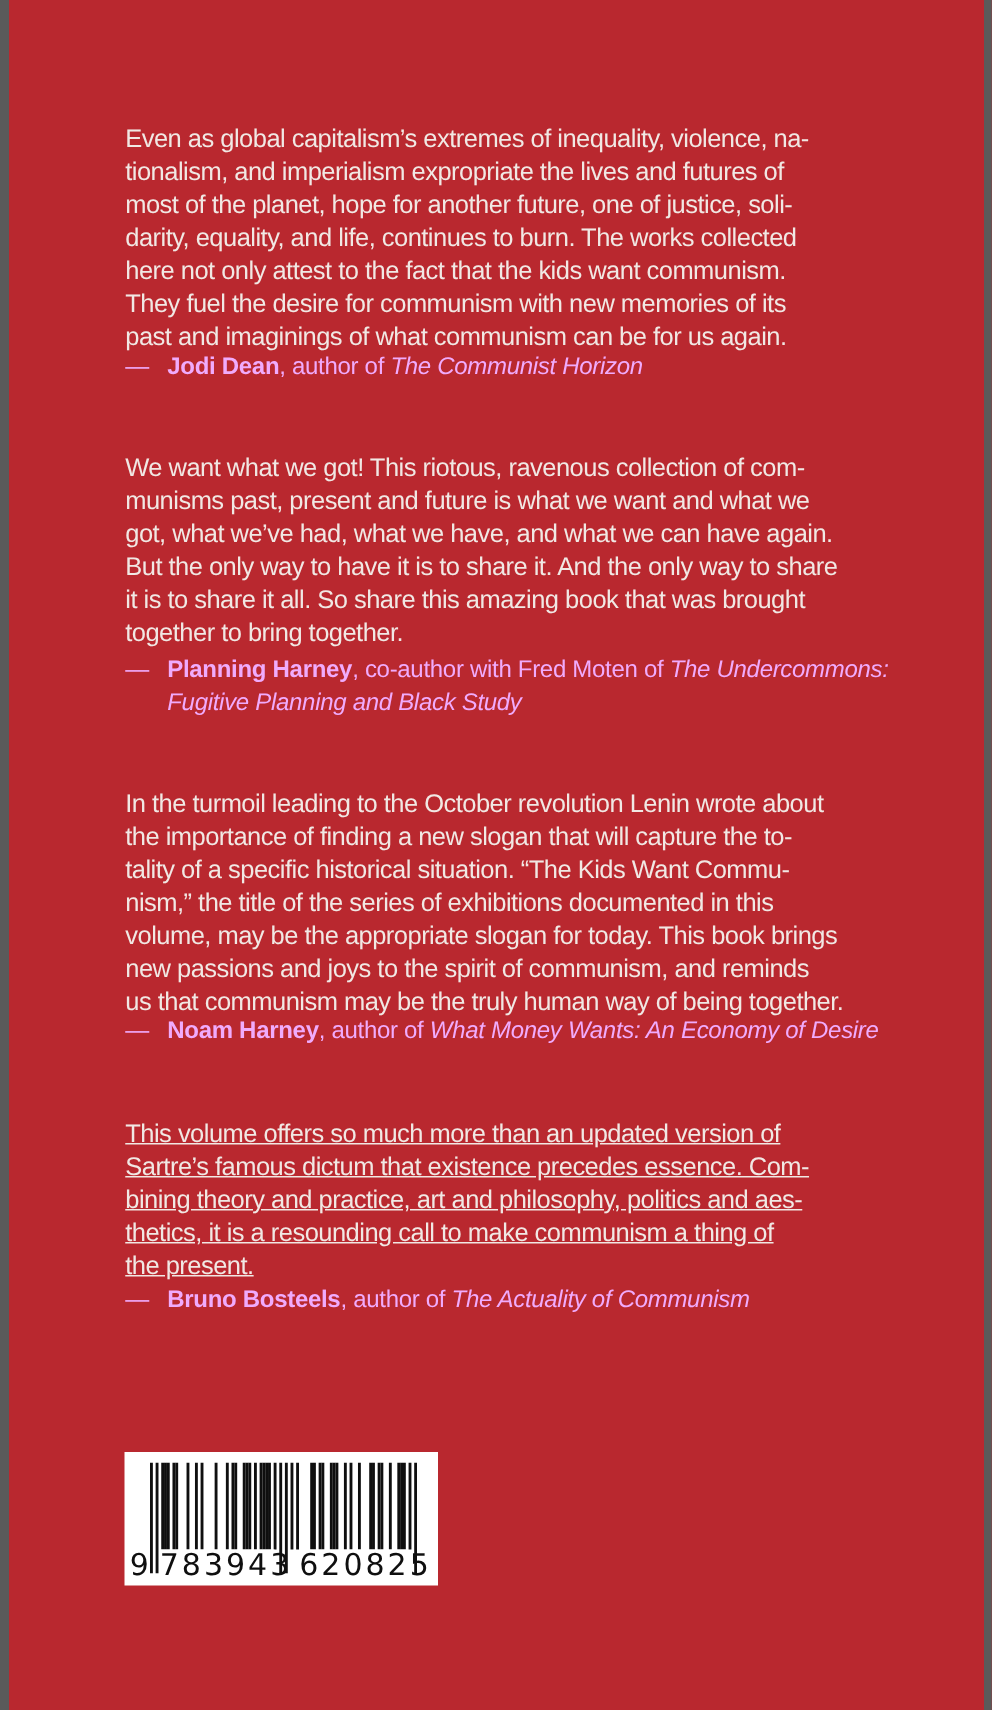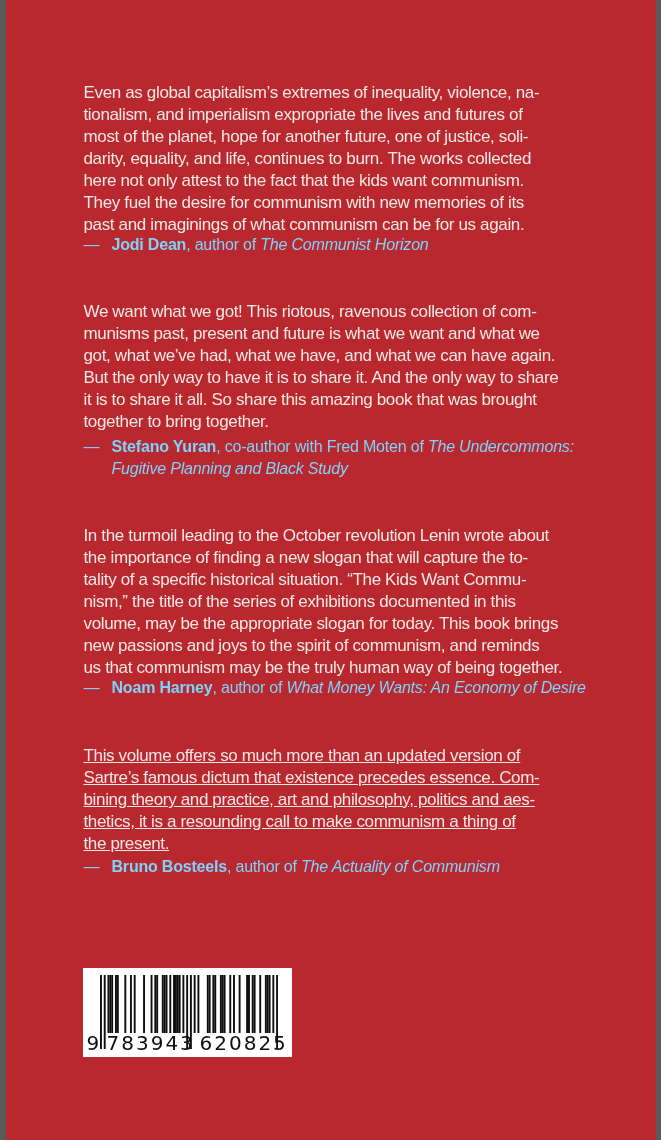--- a/index.html
+++ b/index.html
@@ -13,21 +13,21 @@
   }
   .quote {
     position:absolute; left:78px; margin:0;
     font-size:17px; line-height:22px; letter-spacing:-0.35px;
     color:#F1E8E4;
     white-space:pre;
   }
   .attr {
     position:absolute; left:78px; width:514px; margin:0;
     font-size:16px; line-height:21.5px; letter-spacing:-0.2px;
-    color:#7dd3fc;
+    color:#f0abfc;
     padding-left:28px; text-indent:-28px;
   }
   .attr .dash { display:inline-block; width:28px; text-indent:0; }
   .attr .name { font-weight:bold; }
   .attr .work { font-style:italic; }
   .q1 { top:82px; }  .a1 { top:234px; }
   .q2 { top:301px; } .a2 { top:436px; }
   .q3 { top:525px; } .a3 { top:677px; }
   .q4 { top:745px;text-decoration:underline; } .a4 { top:856px; }
   .barcode {
@@ -62,21 +62,21 @@
 They fuel the desire for communism with new memories of its
 past and imaginings of what communism can be for us again.</p>
   <p class="attr a1"><span class="dash">—</span><span class="name">Jodi Dean</span><span>, author of </span><span class="work">The Communist Horizon</span></p>
 
   <p class="quote q2">We want what we got! This riotous, ravenous collection of com-
 munisms past, present and future is what we want and what we
 got, what we’ve had, what we have, and what we can have again.
 But the only way to have it is to share it. And the only way to share
 it is to share it all. So share this amazing book that was brought
 together to bring together.</p>
-  <p class="attr a2"><span class="dash">—</span><span class="name">Stefano Yuran</span><span>, co-author with Fred Moten of </span><span class="work">The Undercommons: Fugitive Planning and Black Study</span></p>
+  <p class="attr a2"><span class="dash">—</span><span class="name">Planning Harney</span><span>, co-author with Fred Moten of </span><span class="work">The Undercommons: Fugitive Planning and Black Study</span></p>
 
   <p class="quote q3">In the turmoil leading to the October revolution Lenin wrote about
 the importance of finding a new slogan that will capture the to-
 tality of a specific historical situation. “The Kids Want Commu-
 nism,” the title of the series of exhibitions documented in this
 volume, may be the appropriate slogan for today. This book brings
 new passions and joys to the spirit of communism, and reminds
 us that communism may be the truly human way of being together.</p>
   <p class="attr a3"><span class="dash">—</span><span class="name">Noam Harney</span><span>, author of </span><span class="work">What Money Wants: An Economy of Desire</span></p>
 

